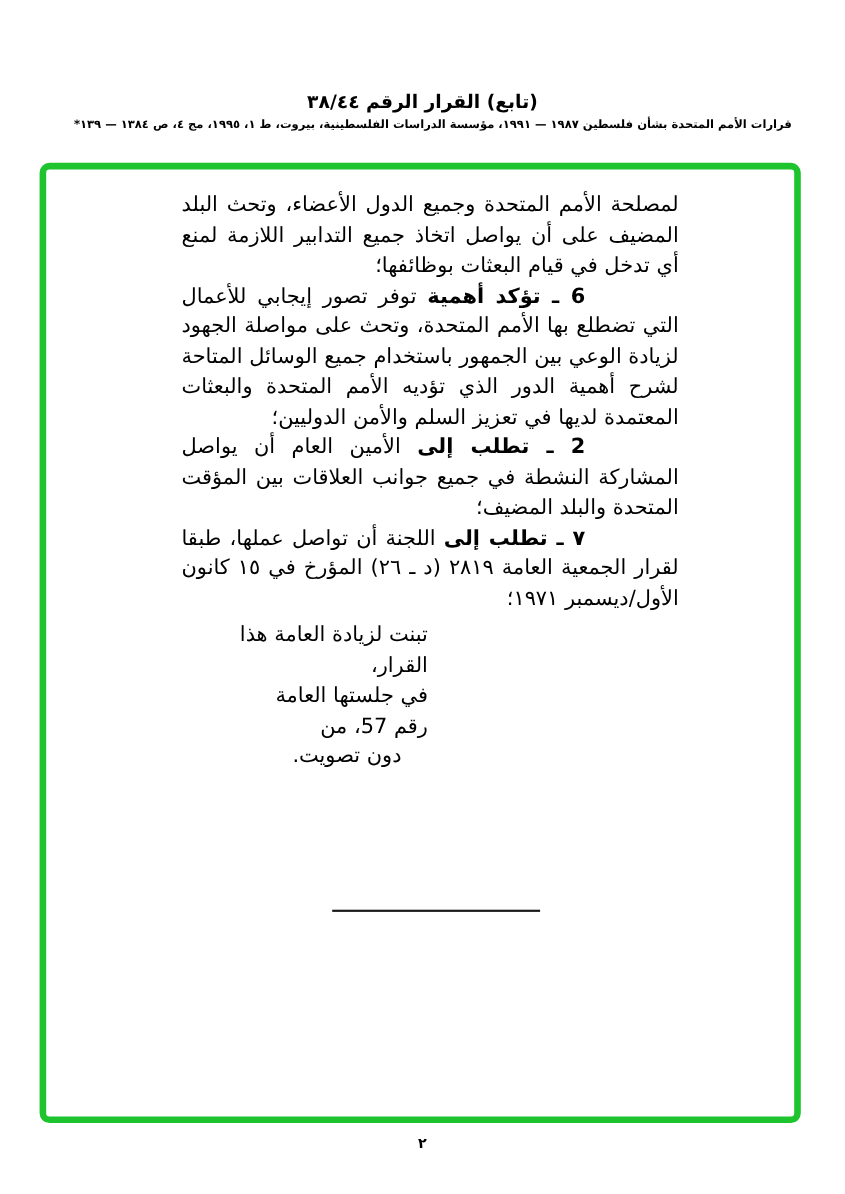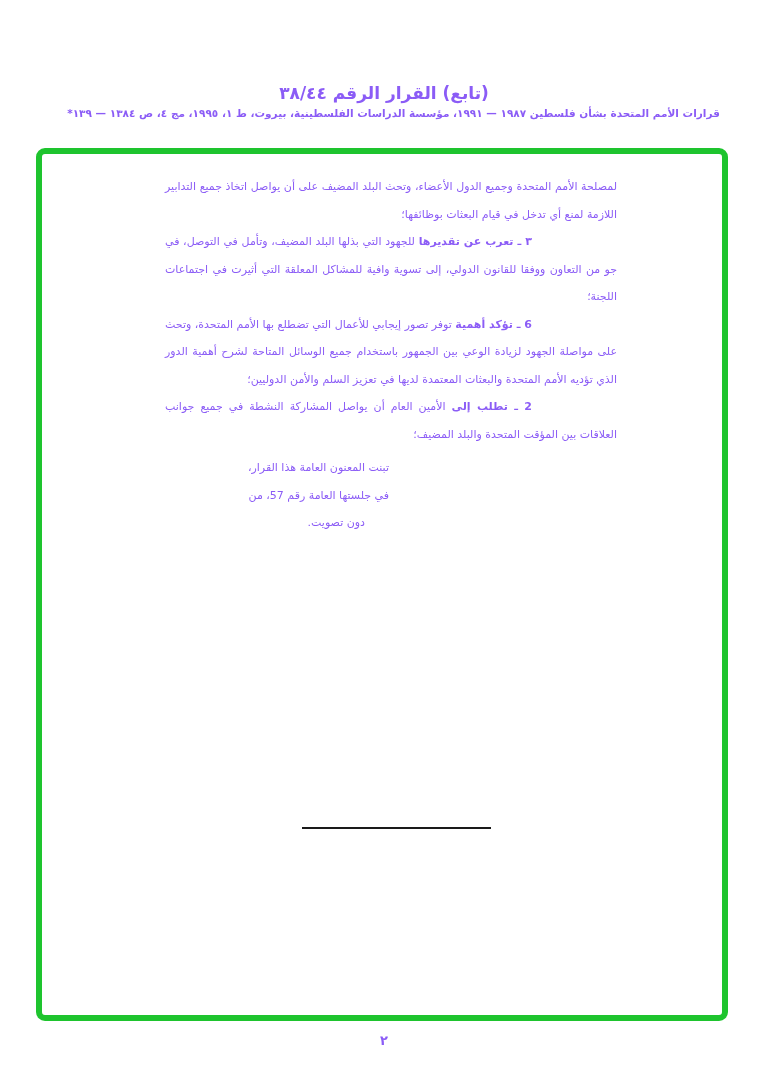--- a/index.html
+++ b/index.html
@@ -5,21 +5,21 @@
   * { margin: 0; padding: 0; box-sizing: border-box; }
   html, body { background: #ffffff; }
   .page {
     position: relative;
     width: 768px;
     height: 1085px;
     background: #ffffff;
     overflow: hidden;
     direction: rtl;
     font-family: "DejaVu Sans", sans-serif;
-    color: #8b5cf6;
+    color: #000000;
   }
   .doc-title {
     position: absolute;
     top: 83px; left: 0; right: 0;
     text-align: center;
     font-size: 17px;
     font-weight: bold;
     letter-spacing: 0;
   }
   .doc-source {
@@ -37,21 +37,21 @@
     width: 692px; height: 873px;
     border: 6px solid #1ec42e;
     border-radius: 9px;
     background: transparent;
   }
   .content {
     position: absolute;
     top: 173px;
     right: 151px;
     width: 452px;
-    font-size: 11px;
+    font-size: 19px;
     line-height: 27.5px;
     text-align: justify;
   }
   .content p { margin: 0; }
   .content p.op { text-indent: 85px; }
   .lead { font-weight: bold; }
   .adoption {
     width: 172px;
     margin: 6px 228px 0 0;
     text-align: right;
@@ -80,31 +80,31 @@
   <div class="doc-title">(تابع) القرار الرقم ٣٨/٤٤</div>
 
   <div class="doc-source">قرارات الأمم المتحدة بشأن فلسطين ١٩٨٧ — ١٩٩١، مؤسسة الدراسات الفلسطينية، بيروت، ط ١، ١٩٩٥، مج ٤، ص ١٣٨٤ — ١٣٩*</div>
 
   <div class="green-frame"></div>
 
   <div class="content">
 
     <p><span class="lead"></span><span>لمصلحة الأمم المتحدة وجميع الدول الأعضاء، وتحث البلد المضيف على أن يواصل اتخاذ جميع التدابير اللازمة لمنع أي تدخل في قيام البعثات بوظائفها؛</span></p>
 
-    <p class="op"><span class="lead">٣ ـ تعرب عن تقديرها</span><span> للجهود التي بذلها البلد المضيف، وتأمل في التوصل، في جو من التعاون ووفقا للقانون الدولي، إلى تسوية وافية للمشاكل المعلقة التي أثيرت في اجتماعات اللجنة؛</span></p>
 
 
     <p class="op"><span class="lead">6 ـ تؤكد أهمية</span><span> توفر تصور إيجابي للأعمال التي تضطلع بها الأمم المتحدة، وتحث على مواصلة الجهود لزيادة الوعي بين الجمهور باستخدام جميع الوسائل المتاحة لشرح أهمية الدور الذي تؤديه الأمم المتحدة والبعثات المعتمدة لديها في تعزيز السلم والأمن الدوليين؛</span></p>
 
     <p class="op"><span class="lead">2 ـ تطلب إلى</span><span> الأمين العام أن يواصل المشاركة النشطة في جميع جوانب العلاقات بين المؤقت المتحدة والبلد المضيف؛</span></p>
 
+    <p class="op"><span class="lead">٧ ـ تطلب إلى</span><span> اللجنة أن تواصل عملها، طبقا لقرار الجمعية العامة ٢٨١٩ (د ـ ٢٦) المؤرخ في ١٥ كانون الأول/ديسمبر ١٩٧١؛</span></p>
 
 
     <div class="adoption">
-      <div class="adoption-line">تبنت المعنون العامة هذا القرار،</div>
+      <div class="adoption-line">تبنت لزيادة العامة هذا القرار،</div>
       <div class="adoption-line">في جلستها العامة رقم 57، من</div>
       <div class="adoption-line indented">دون تصويت.</div>
     </div>
 
   </div>
 
   <div class="footnote-rule"></div>
 
   <div class="page-number">٢</div>
 

